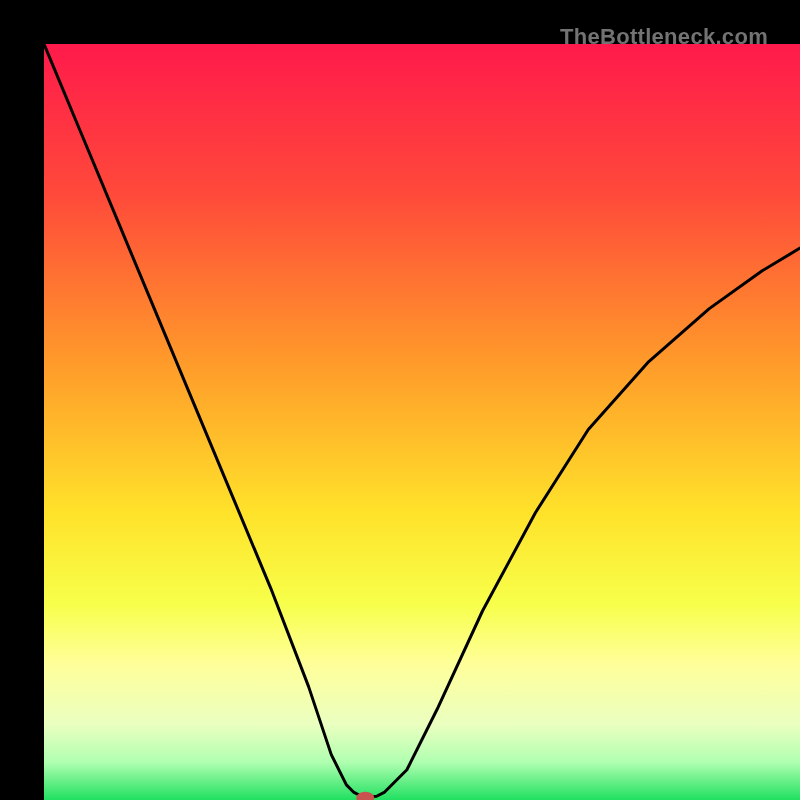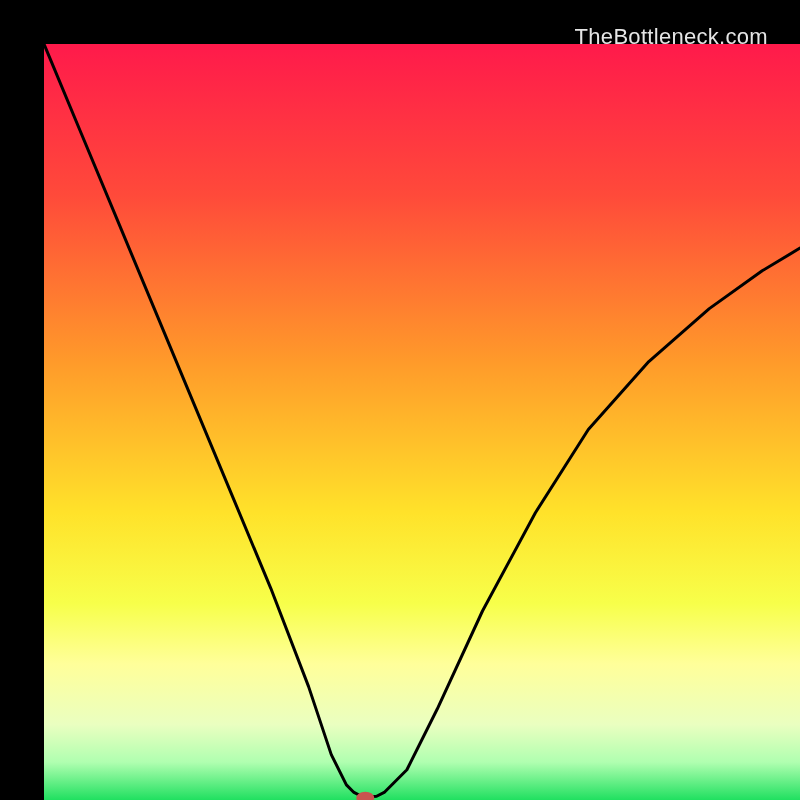--- a/index.html
+++ b/index.html
@@ -25,23 +25,23 @@
     top: 22px;
     left: 22px;
     width: 756px;
     height: 756px;
     overflow: hidden;
   }
   .watermark {
     position: absolute;
     top: 2px;
     right: 10px;
-    color: #e5e5e5;
+    color: #737373;
     font-size: 22px;
-    font-weight: 400;
+    font-weight: 700;
     letter-spacing: 0.3px;
     z-index: 50;
   }
   svg {
     display: block;
   }
 </style>
 </head>
 <body>
 

